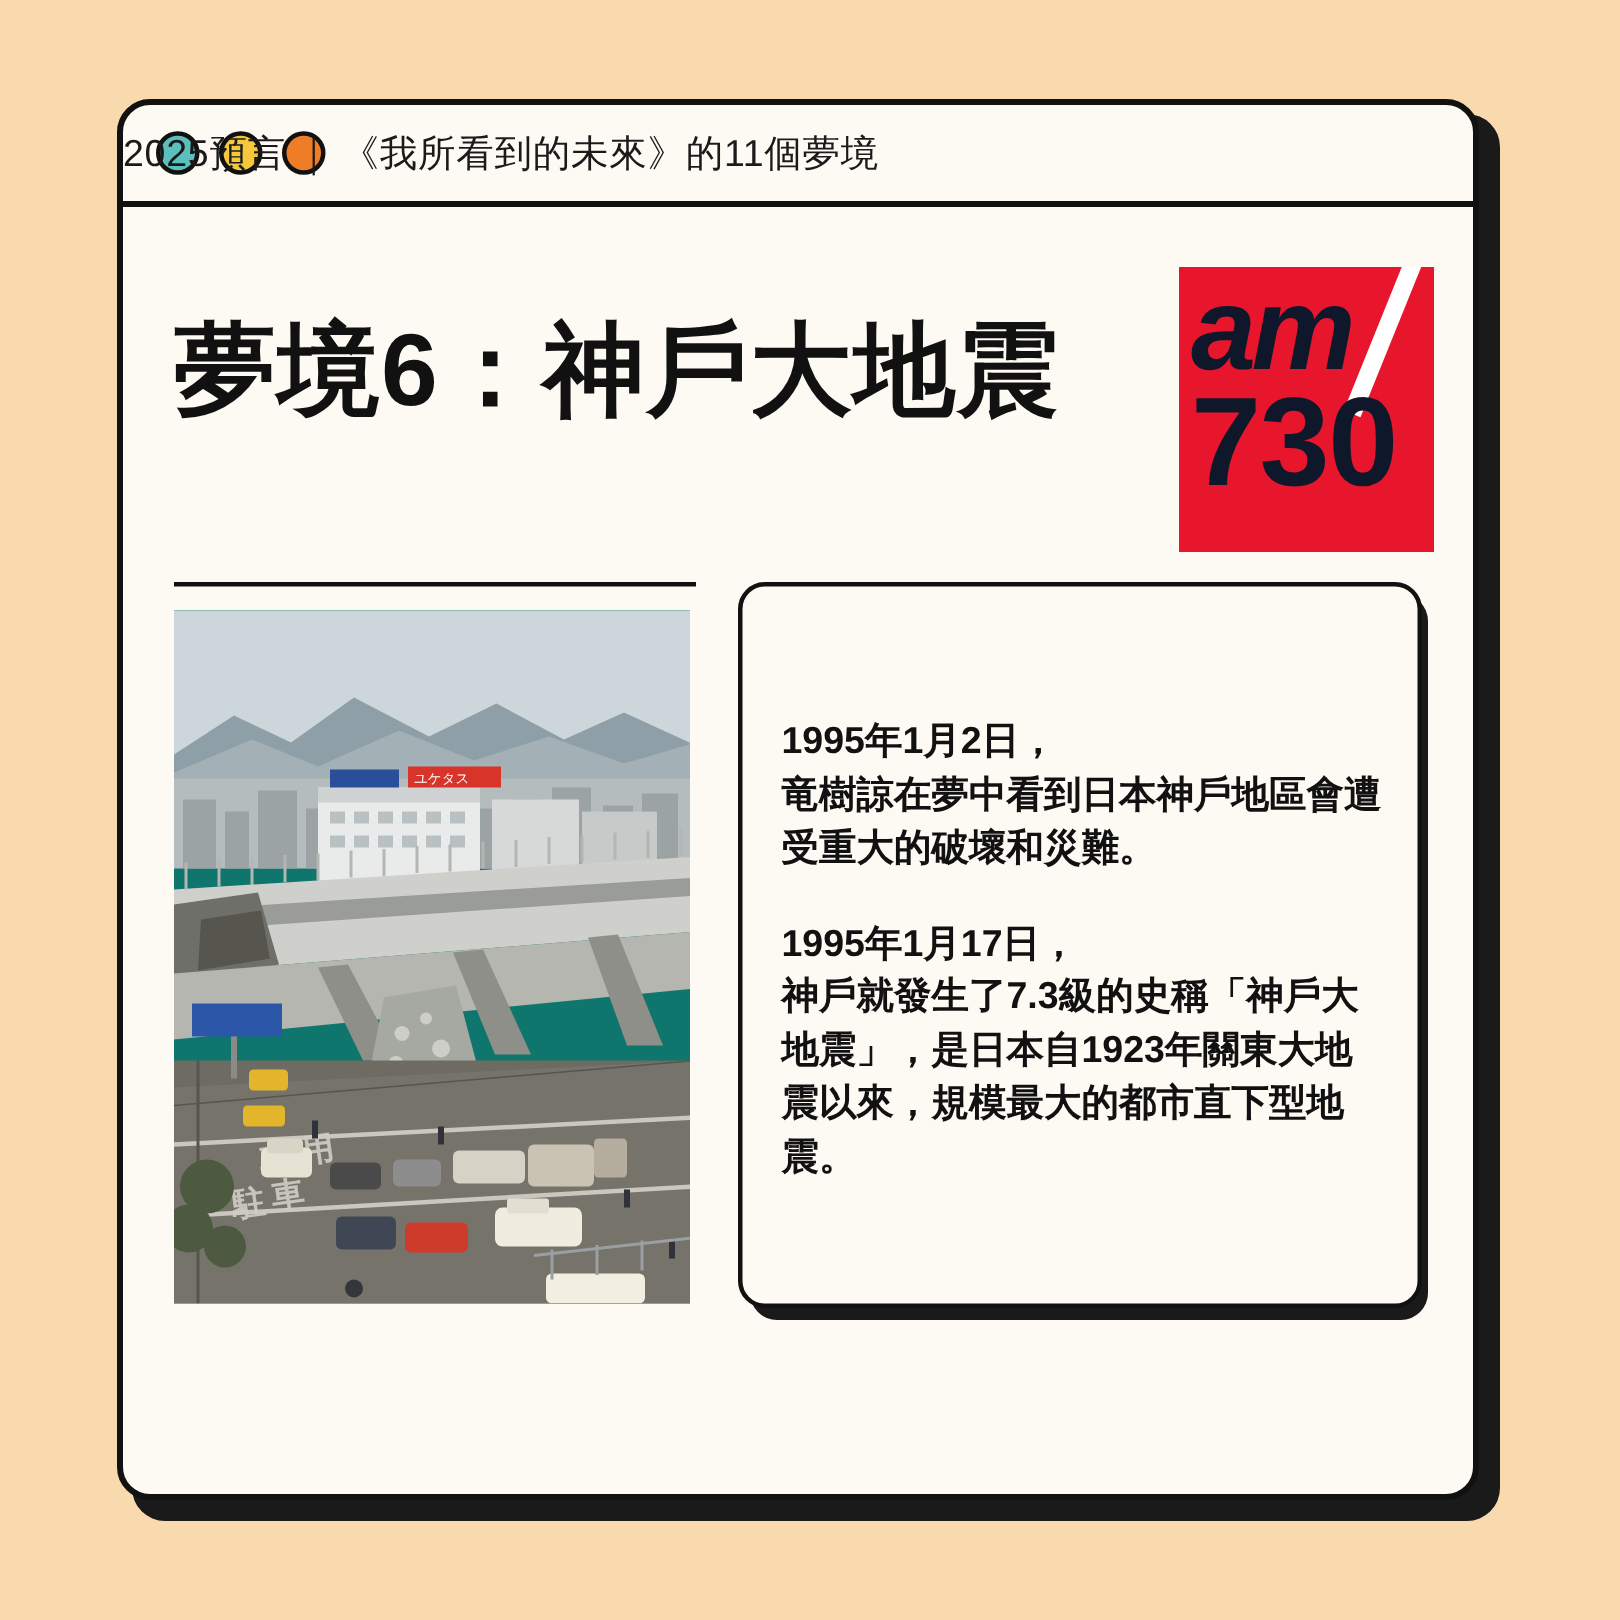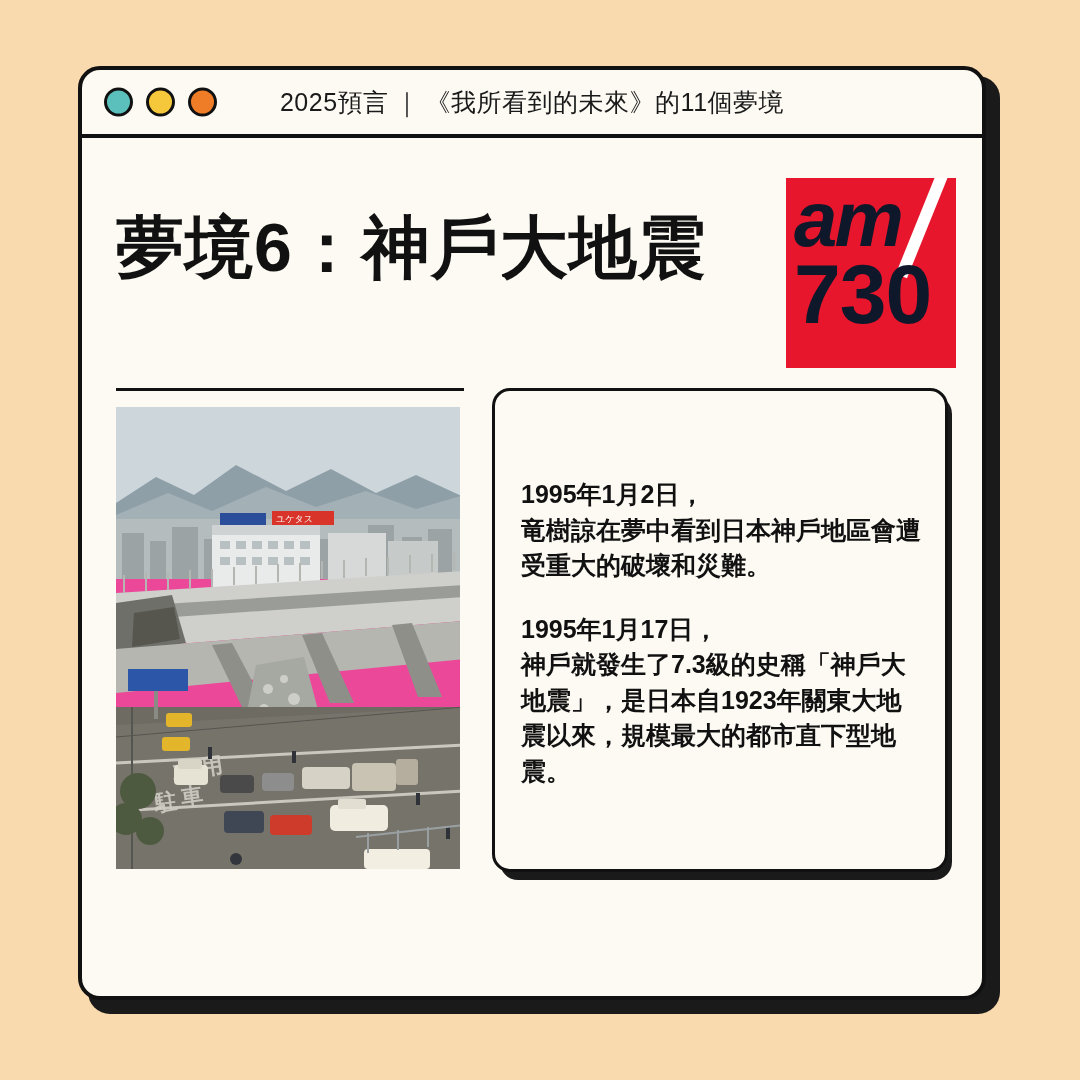--- a/index.html
+++ b/index.html
@@ -62,21 +62,20 @@
   .dot.teal   { background: #5bc0bc; }
   .dot.yellow { background: #f5c73b; }
   .dot.orange { background: #ef7c26; }
 
   .titlebar-text {
     position: absolute;
     left: 0;
     right: 0;
     top: 50%;
     transform: translateY(-50%);
-    text-align: center;
     font-size: 25px;
     color: #1a1a1a;
     letter-spacing: 0.5px;
     white-space: nowrap;
   }
   .titlebar-text .sep {
     display: inline-block;
     padding: 0 6px;
     color: #1a1a1a;
   }
@@ -149,21 +148,21 @@
     width: 348px;
     height: 3px;
     background: #111111;
     margin-bottom: 16px;
   }
   .photo {
     position: relative;
     width: 344px;
     height: 462px;
     overflow: hidden;
-    background: #ec4899;
+    background: #0f766e;
   }
   .photo svg { display: block; }
 
   .text-col {
     flex: 1;
     position: relative;
   }
   .note-shadow {
     position: absolute;
     left: 8px;

